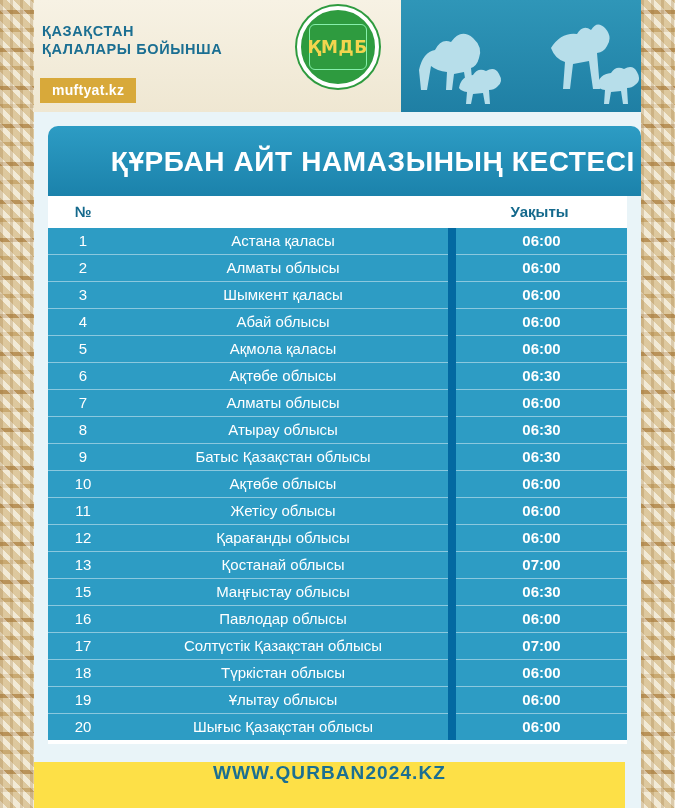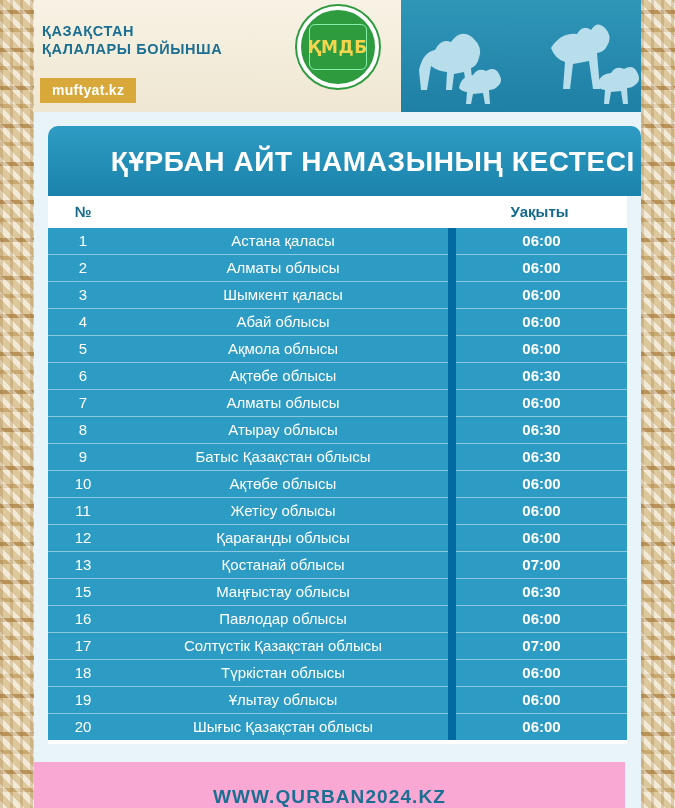--- a/index.html
+++ b/index.html
@@ -198,23 +198,23 @@
   }
   tbody tr:last-child td { border-bottom: none; }
 
   
   .footer {
     position: absolute;
     left: 0;
     right: 16px;
     bottom: 0;
     height: 46px;
-    background: #f9a8d4;
+    background: #fde047;
     display: flex;
-    align-items: flex-end;
+    align-items: flex-start;
     justify-content: center;
   }
   .footer-text {
     color: #1b6f92;
     font-size: 19px;
     font-weight: bold;
     letter-spacing: 1.1px;
   }
 </style>
 </head>
@@ -285,21 +285,21 @@
               <td class="cell-city">Шымкент қаласы</td>
               <td class="cell-time">06:00</td>
             </tr>
             <tr>
               <td class="cell-num">4</td>
               <td class="cell-city">Абай облысы</td>
               <td class="cell-time">06:00</td>
             </tr>
             <tr>
               <td class="cell-num">5</td>
-              <td class="cell-city">Ақмола облысы</td>
+              <td class="cell-city">Ақмола қаласы</td>
               <td class="cell-time">06:00</td>
             </tr>
             <tr>
               <td class="cell-num">6</td>
               <td class="cell-city">Ақтөбе облысы</td>
               <td class="cell-time">06:30</td>
             </tr>
             <tr>
               <td class="cell-num">7</td>
               <td class="cell-city">Алматы облысы</td>

